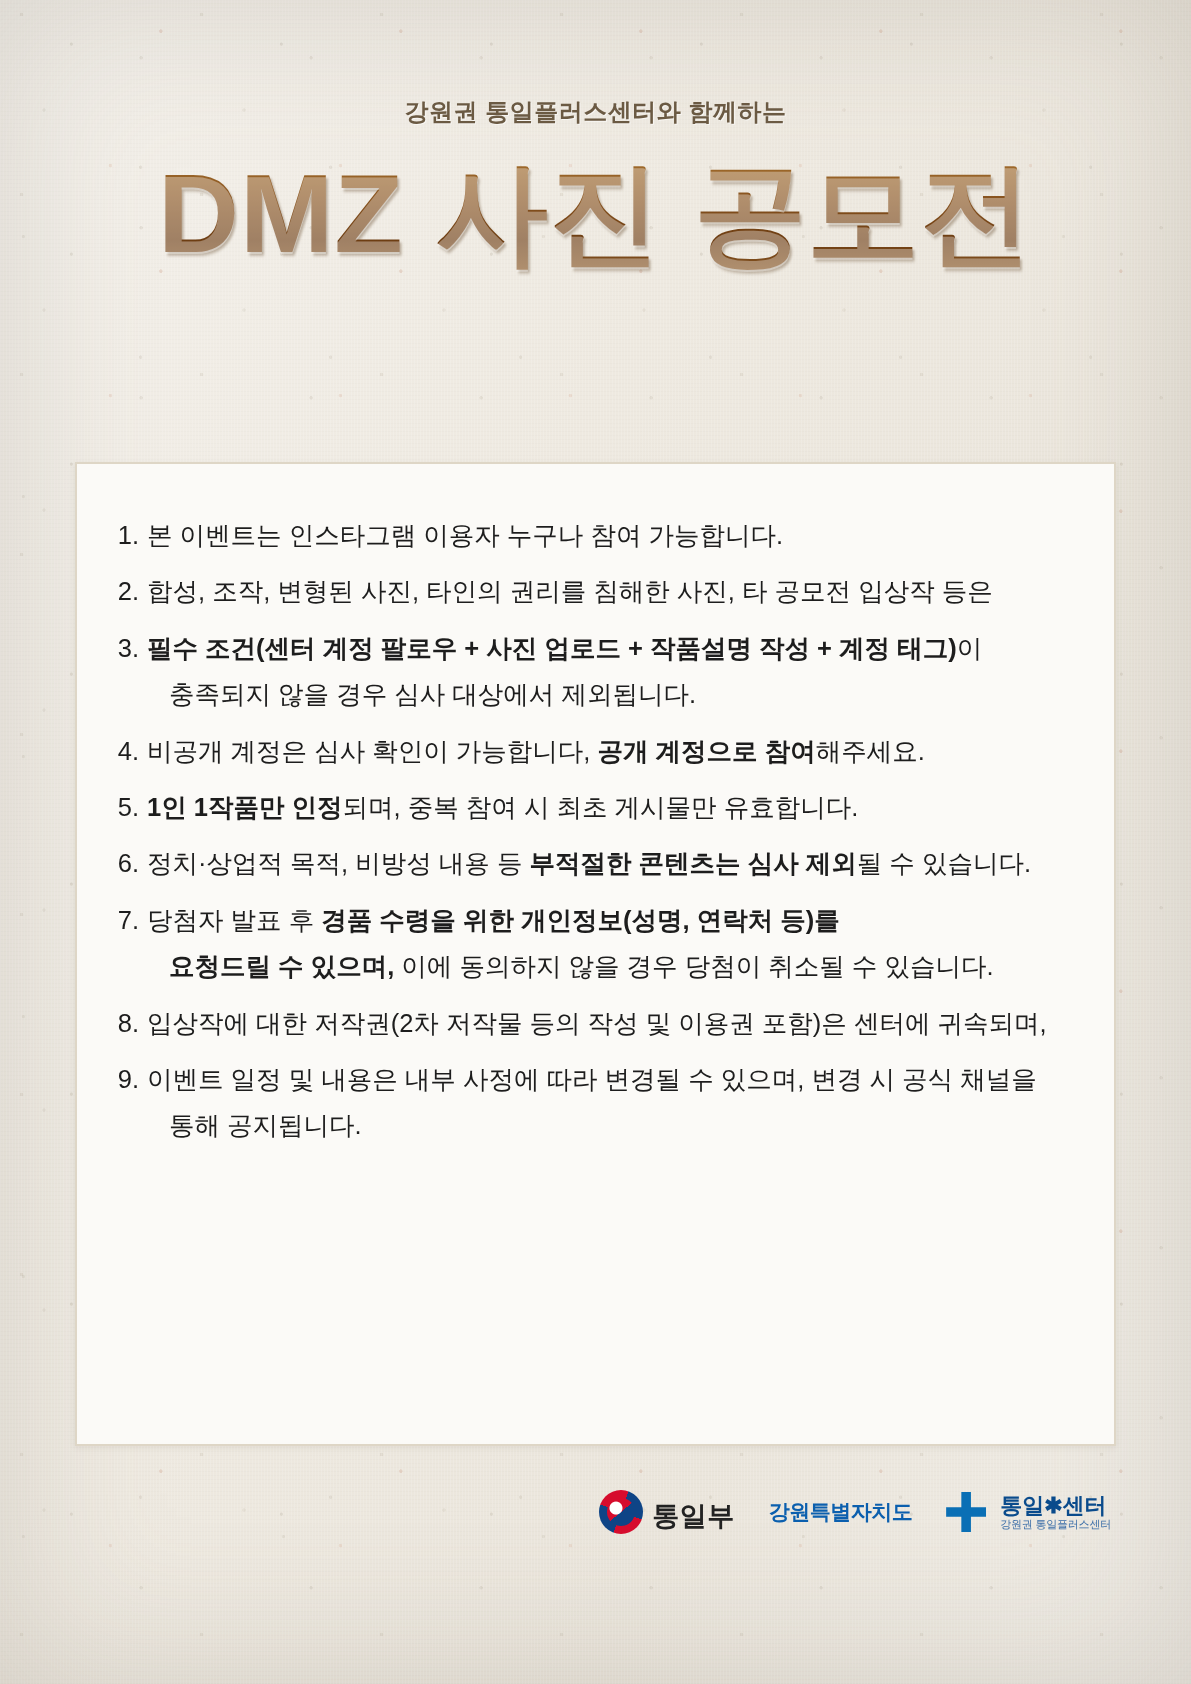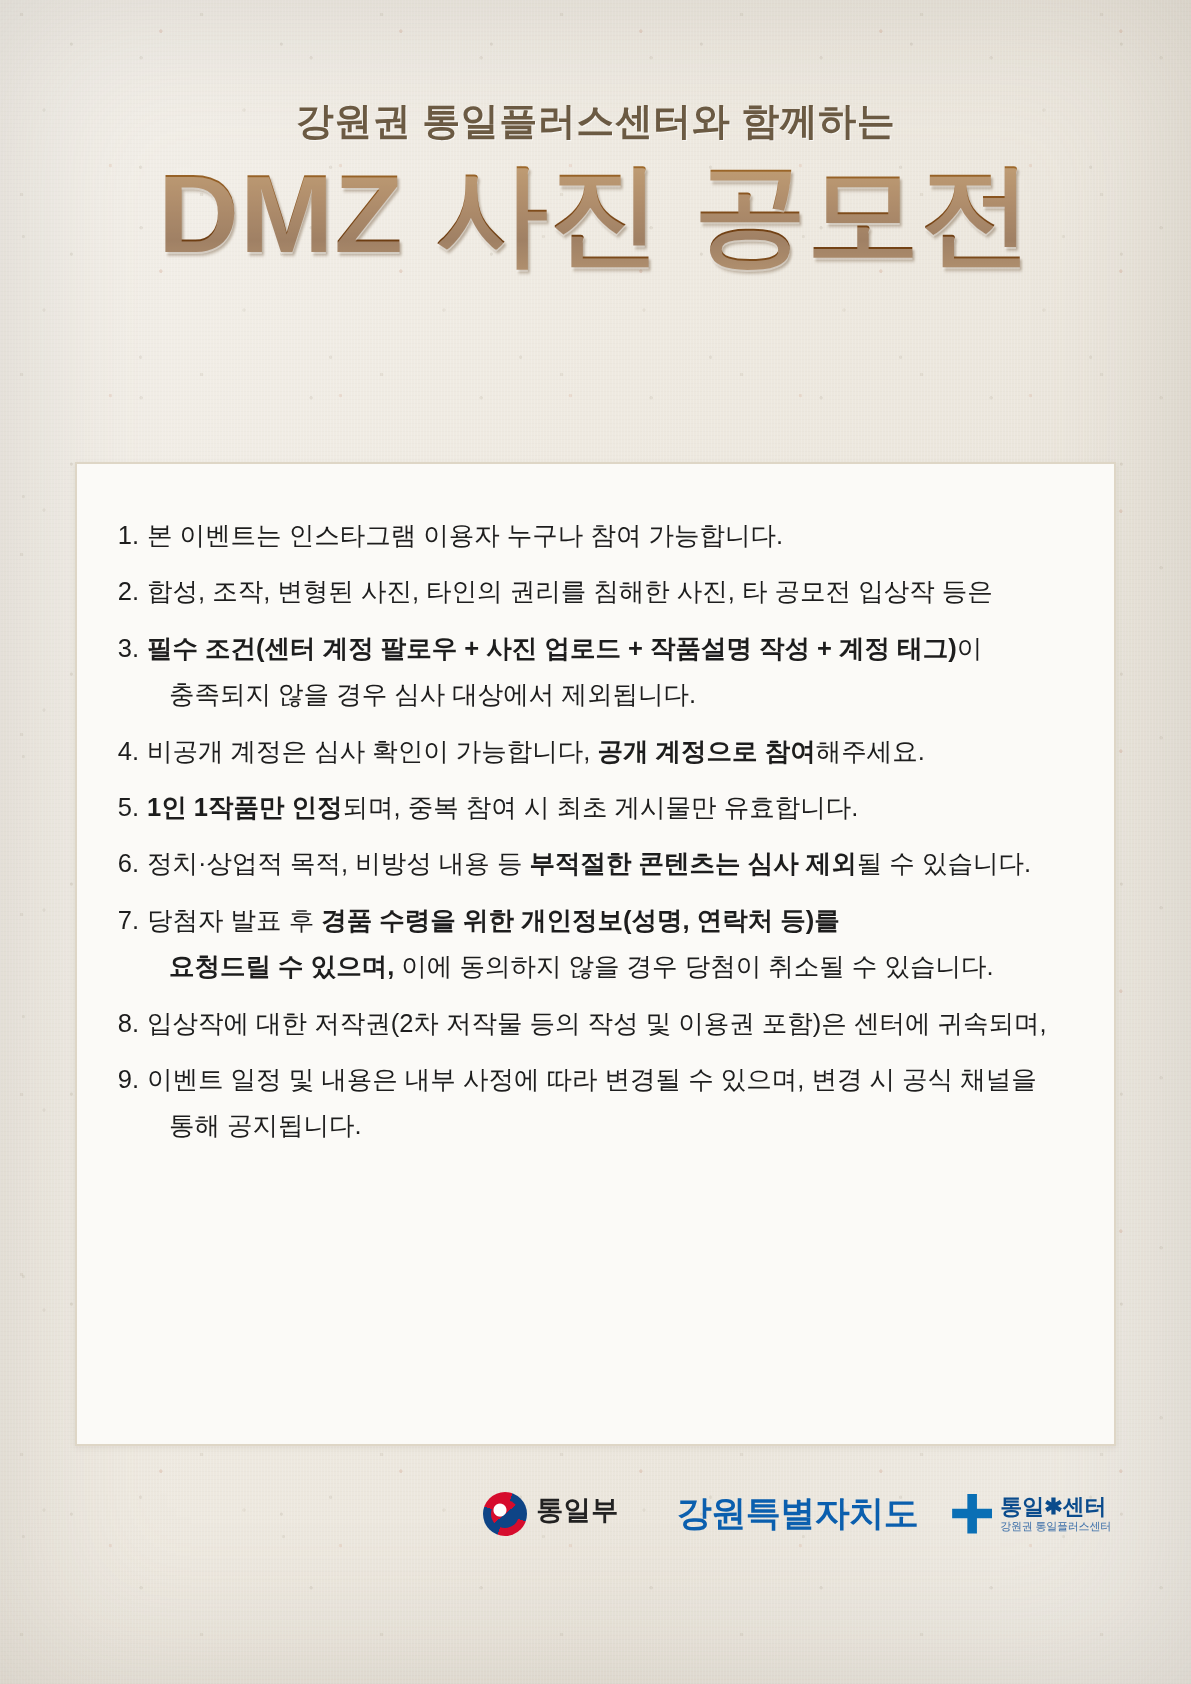--- a/index.html
+++ b/index.html
@@ -41,21 +41,21 @@
     position:absolute; inset:0;
     box-shadow: inset 0 0 160px rgba(120,110,95,.22);
     pointer-events:none;
   }
   .wrap { position: relative; z-index: 2; width: 1191px; height: 1684px; }
 
   
   .kicker {
     position: absolute; top: 96px; left: 0; width: 1191px;
     text-align: center;
-    font-size: 38px; font-weight: bold; letter-spacing: .5px;
+    font-size: 24px; font-weight: bold; letter-spacing: .5px;
     color: #6b5a43;
     text-shadow: 1px 1px 0 rgba(255,255,255,.6);
   }
   .title {
     position: absolute; top: 150px; left: 0; width: 1191px;
     text-align: center;
     font-size: 112px; line-height: 1.15;
     font-weight: bold;
     letter-spacing: 1px;
     color: #7a4a1d;
@@ -113,39 +113,39 @@
   .body-text b { font-weight: bold; }
   .line2 { padding-left: 22px; }
 
   
   .footer {
     position: absolute; left: 0; top: 1490px; width: 1191px;
     display: flex; align-items: center; justify-content: flex-end;
     gap: 34px;
     padding-right: 80px;
   }
-  .logo-group { display: flex; align-items: flex-start; gap: 9px; }
+  .logo-group { display: flex; align-items: flex-end; gap: 9px; }
   .taegeuk {
     width: 44px; height: 44px; border-radius: 50%;
     background:
       conic-gradient(from 20deg, #12437f 0deg 90deg, #c8102e 90deg 180deg, #12437f 180deg 270deg, #c8102e 270deg 360deg);
     position: relative;
     filter: saturate(1.1);
   }
   .taegeuk::before {
     content:""; position:absolute; inset: 8px;
     border-radius:50%;
     background: radial-gradient(circle at 32% 36%, #ffffff 0 6px, rgba(255,255,255,0) 7px),
                 linear-gradient(140deg, #c8102e 0 50%, #12437f 50% 100%);
   }
   .mou-label { font-size: 27px; font-weight: bold; color: #222; letter-spacing: .5px; }
   .gw-label {
-    font-size: 35px; font-weight: bold; color: #0b5fae; letter-spacing: -.5px; margin-left: 24px;
-  }
-  .center-logo { display:flex; align-items:center; gap:8px; }
+    font-size: 21px; font-weight: bold; color: #0b5fae; letter-spacing: -.5px;
+  }
+  .center-logo { display:flex; align-items:center; gap:14px; }
   .center-mark {
     width: 40px; height: 40px;
     background: #0a6fb5;
     clip-path: polygon(38% 0, 62% 0, 62% 38%, 100% 38%, 100% 62%, 62% 62%, 62% 100%, 38% 100%, 38% 62%, 0 62%, 0 38%, 38% 38%);
   }
   .center-text { line-height: 1.12; }
   .center-text .t1 { font-size: 22px; font-weight: bold; color: #0a4b8c; }
   .center-text .t2 { font-size: 11px; color: #3b6ea8; letter-spacing: -.2px; }
 </style>
 </head>

